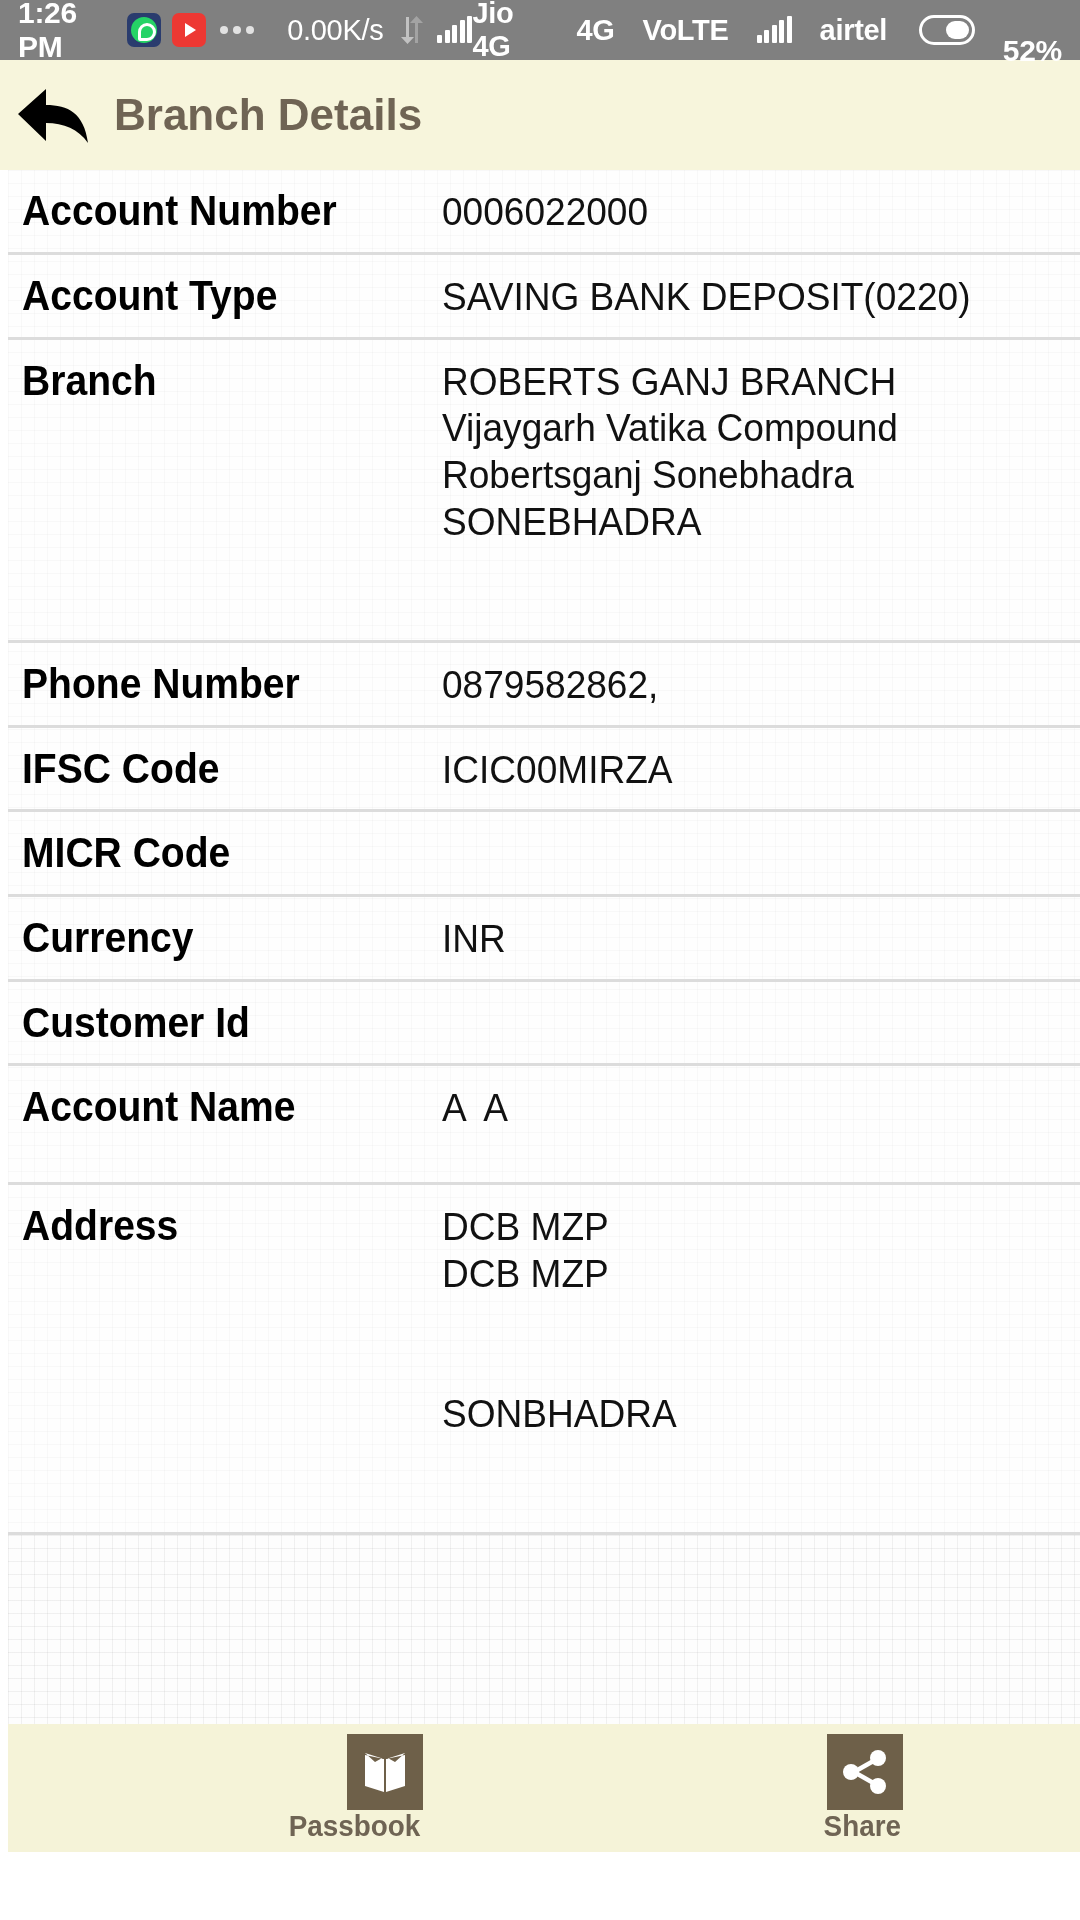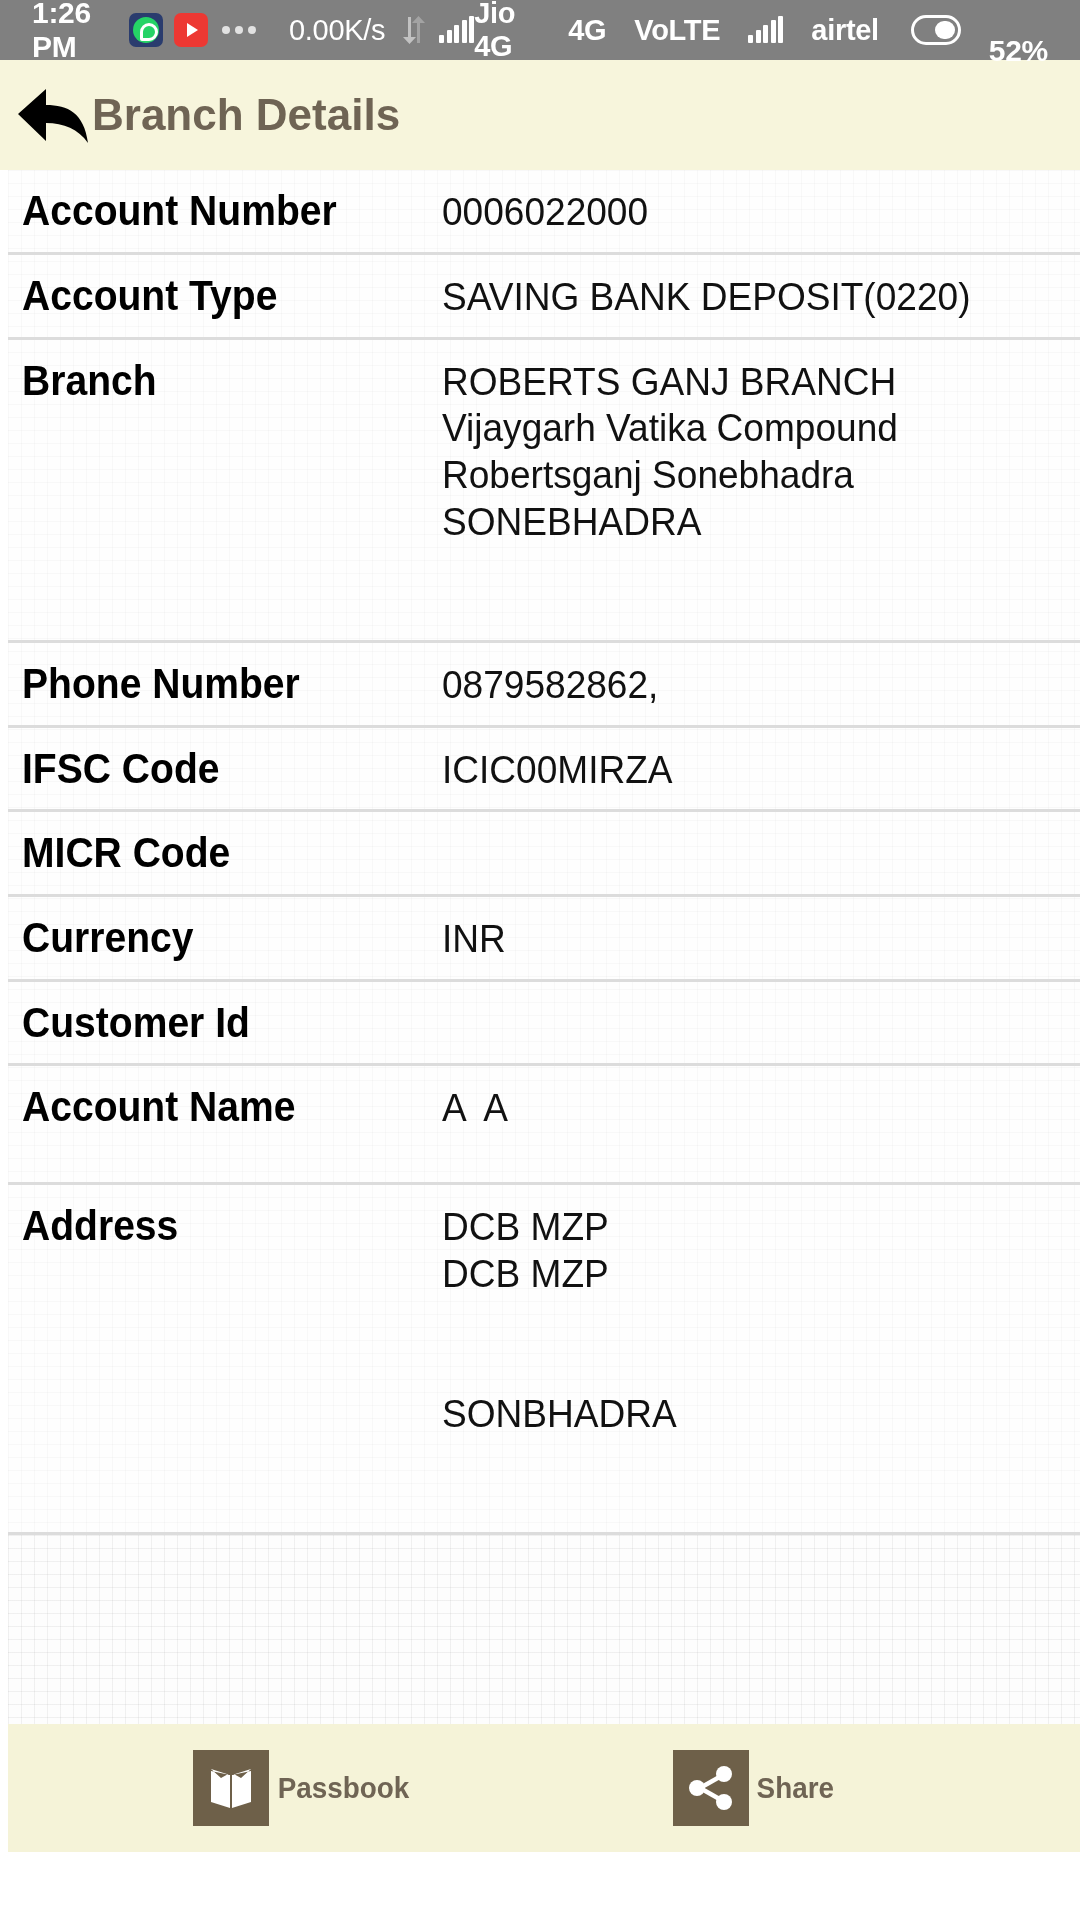--- a/index.html
+++ b/index.html
@@ -8,21 +8,21 @@
     font-family:"Liberation Sans", sans-serif;
     background:#ffffff;
     overflow:hidden;
   }
 
   
   .statusbar {
     height:60px; width:1080px;
     background:#808080;
     display:flex; align-items:center;
-    padding:0 32px;
+    padding:0 18px;
     color:#ffffff;
     font-size:30px;
     font-weight:bold;
     letter-spacing:-0.3px;
     justify-content:space-between;
   }
   .sb-left { display:flex; align-items:center; gap:11px; }
   .sb-right { display:flex; align-items:center; gap:28px; margin-left:auto; }
   .sb-time { font-size:30px; font-weight:bold; }
 
@@ -70,21 +70,21 @@
     padding:3px; margin-left:4px;
   }
   .battery .lvl { height:100%; width:52%; background:#ffffff; border-radius:12px; margin-left:auto; }
   .batt-pct { font-size:30px; font-weight:bold;margin-top:42px; }
 
   
   .header {
     height:110px; width:1080px;
     background:#F7F5DC;
     display:flex; align-items:center;
-    padding-left:14px; 
+    padding-left:14px; gap:22px;
   }
   .back-arrow { width:78px; height:62px; flex:none; display:flex; align-items:center; justify-content:center; }
   .header-title {
     font-size:44px;
     font-weight:bold;
     color:#6F6454;
     letter-spacing:0px;
   }
 
   
@@ -131,21 +131,21 @@
 
   
   .bottomnav {
     position:absolute; left:0; bottom:0;
     width:1080px; height:128px;
     background:#F5F3D8;
     display:flex; align-items:center; justify-content:space-around;
     padding:0 60px;
   }
   .nav-item {
-    display:flex; flex-direction:row; align-items:center; gap:6px;
+    display:flex; flex-direction:column; align-items:flex-end; 
     width:230px;
   }
   .nav-tile {
     width:76px; height:76px;
     background:#6E6049;
     display:flex; align-items:center; justify-content:center;
   }
   .nav-label {
     font-size:29px;
     font-weight:bold;

